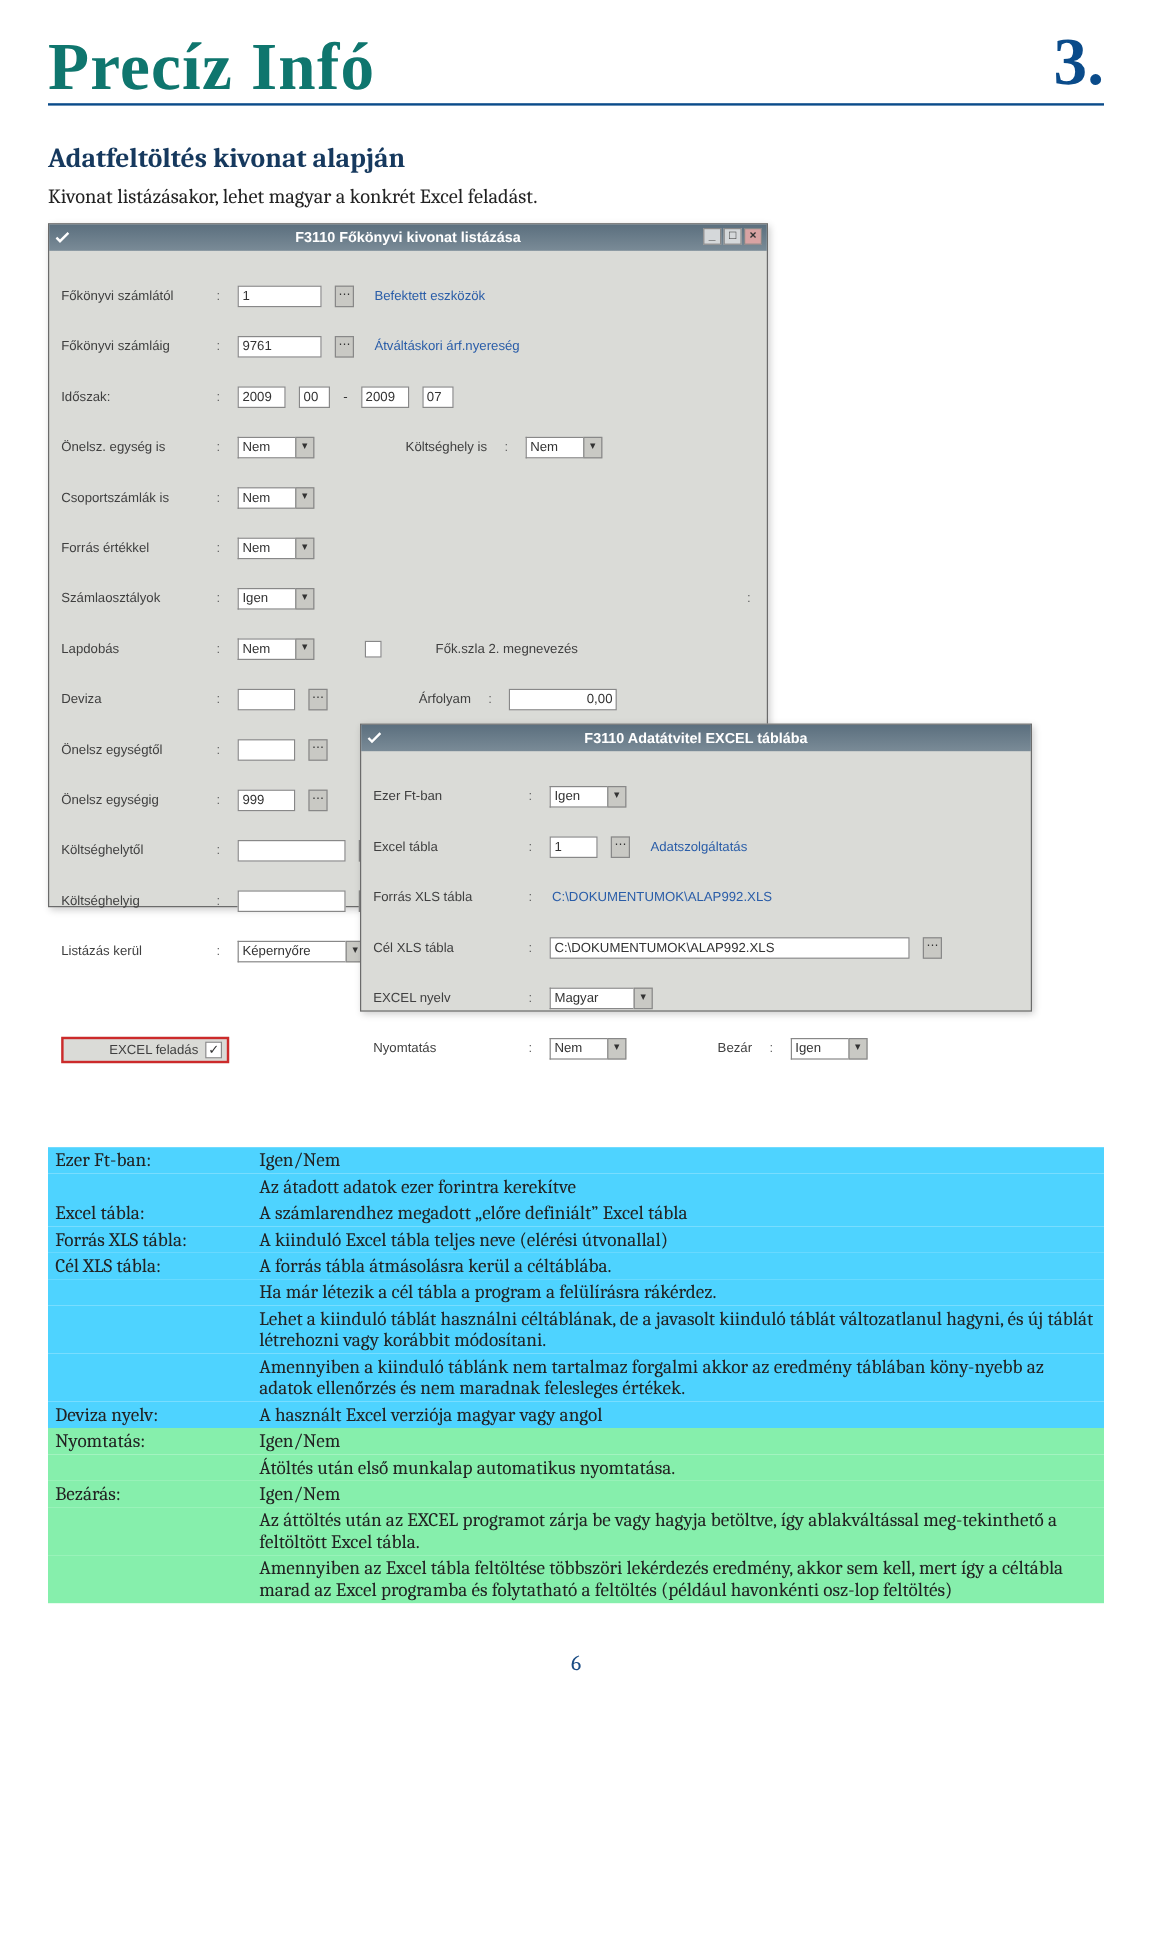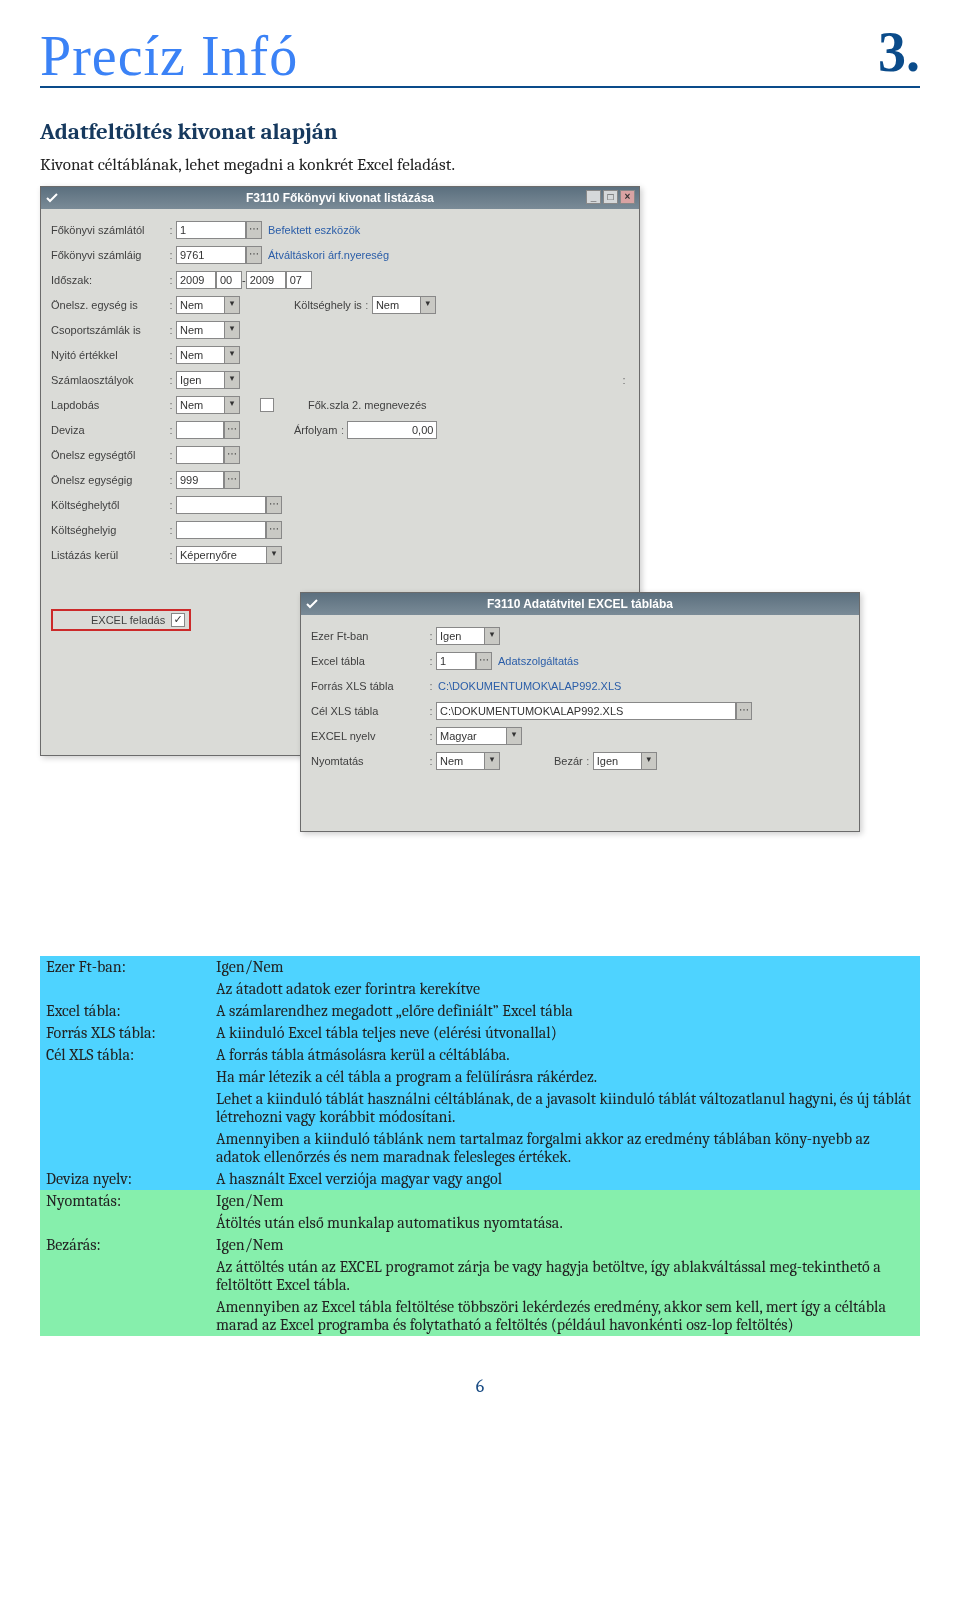--- a/index.html
+++ b/index.html
@@ -27,22 +27,22 @@
     font-weight: bold;
     font-style: italic;
     font-size: 30px;
     color: #0a4b8a;
     letter-spacing: 0.5px;
   }
   .logo-sub { font-size: 10px; color: #0a4b8a; }
   .title {
     font-family: Georgia, serif;
     font-size: 56px;
-    font-weight: normal;
-    color: #3b82f6;
+    font-weight: bold;
+    color: #0f766e;
     letter-spacing: 1px;
     margin-bottom: -4px;
   }
   .page-num {
     font-family: Georgia, serif;
     font-size: 56px;
     font-weight: bold;
     color: #0a4b8a;
   }
   .h2 {
@@ -93,21 +93,22 @@
     position: absolute; left: 4px; top: 4px;
     width: 14px; height: 14px;
     display: flex; align-items: center; justify-content: center;
     color: #fff;
   }
   .form-body { padding: 8px 10px; }
   .row {
     display: flex;
     align-items: center;
     min-height: 25px;
-    gap: 0;
+    gap: 11px;
+    margin-top: 17px;
   }
   .lbl { width: 115px; color: #3f3f3f; }
   .colon { width: 10px; text-align: center; color: #666; }
   .inp {
     background: #fff;
     border: 1px solid #888;
     height: 18px;
     padding: 0 3px;
     line-height: 16px;
     font-size: 11px;
@@ -167,21 +168,21 @@
 <body>
 
 <div class="page">
 
   <div class="header">
     <div class="title">Precíz Infó</div>
     <div class="page-num">3.</div>
   </div>
 
   <div class="h2">Adatfeltöltés kivonat alapján</div>
-  <p class="body-text">Kivonat céltáblának, lehet megadni a konkrét Excel feladást.</p>
+  <p class="body-text">Kivonat listázásakor, lehet magyar a konkrét Excel feladást.</p>
 
   <div class="shots">
 
     <div class="win" style="left:0; top:0; width:600px; height:570px;">
       <div class="win-title">
         <span class="win-mark">
           <svg width="12" height="12" viewBox="0 0 12 12">
               <path d="M1 6 L4 9 L11 2" stroke="#fff" stroke-width="2" fill="none"></path>
             </svg>
         </span>
@@ -233,21 +234,21 @@
         </div>
         <div class="row">
           <span class="lbl">Csoportszámlák is</span>
             <span class="colon">:</span>
           <span class="sel">
               <span class="inp">Nem</span>
               <span class="sel-btn">▾</span>
             </span>
         </div>
         <div class="row">
-          <span class="lbl">Nyitó értékkel</span>
+          <span class="lbl">Forrás értékkel</span>
             <span class="colon">:</span>
           <span class="sel">
               <span class="inp">Nem</span>
               <span class="sel-btn">▾</span>
             </span>
         </div>
         <div class="row">
           <span class="lbl">Számlaosztályok</span>
             <span class="colon">:</span>
           <span class="sel">
@@ -313,21 +314,21 @@
         <div style="height:40px"></div>
         <div class="row">
           <span class="hl-box">
             <span class="rlabel" style="font-size:11px">EXCEL feladás</span>
             <span class="cb">✓</span>
           </span>
         </div>
       </div>
     </div>
 
-    <div class="win" style="left:260px; top:406px; width:560px; height:240px;">
+    <div class="win" style="left:260px; top:417px; width:560px; height:240px;">
       <div class="win-title">
         <span class="win-mark">
           <svg width="12" height="12" viewBox="0 0 12 12">
               <path d="M1 6 L4 9 L11 2" stroke="#fff" stroke-width="2" fill="none"></path>
             </svg>
         </span>
         <span>F3110 Adatátvitel  EXCEL táblába</span>
       </div>
       <div class="form-body">
         <div class="row">

